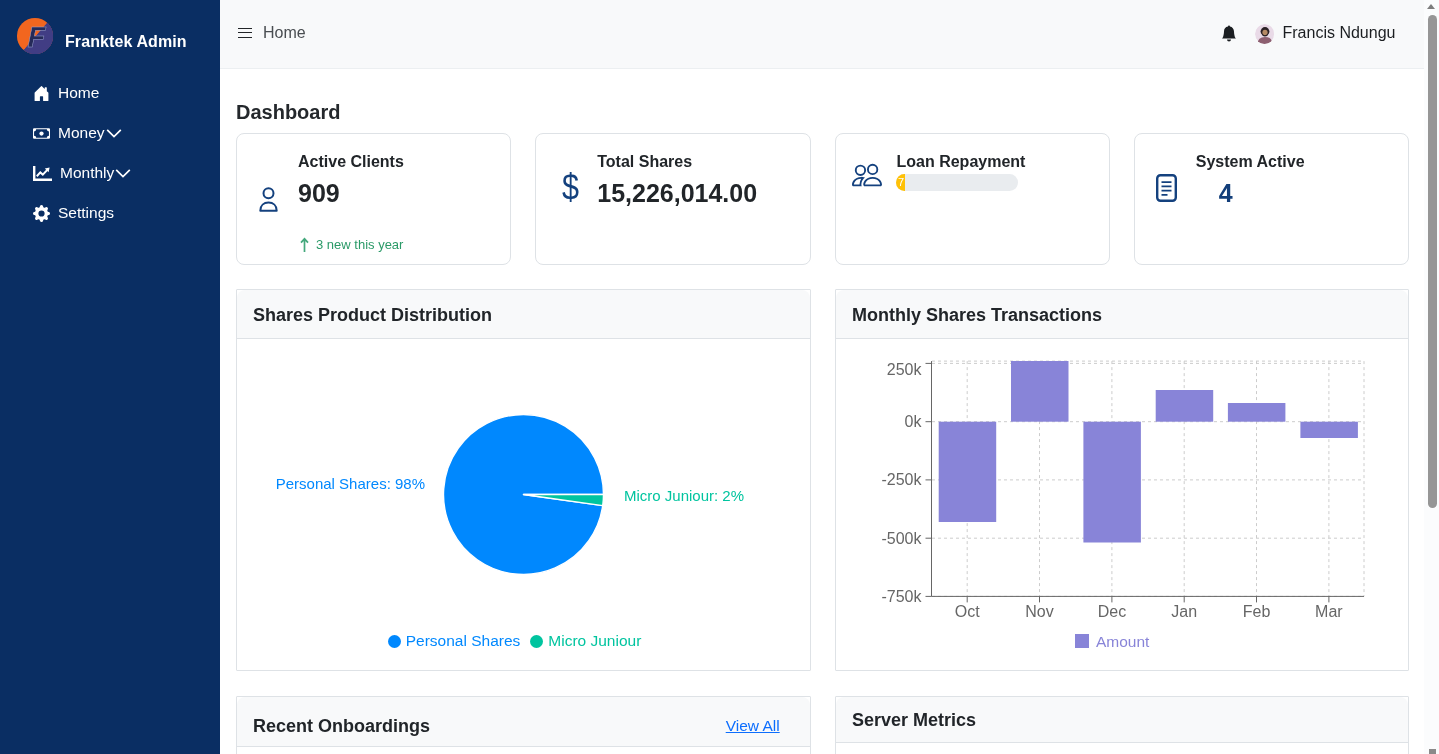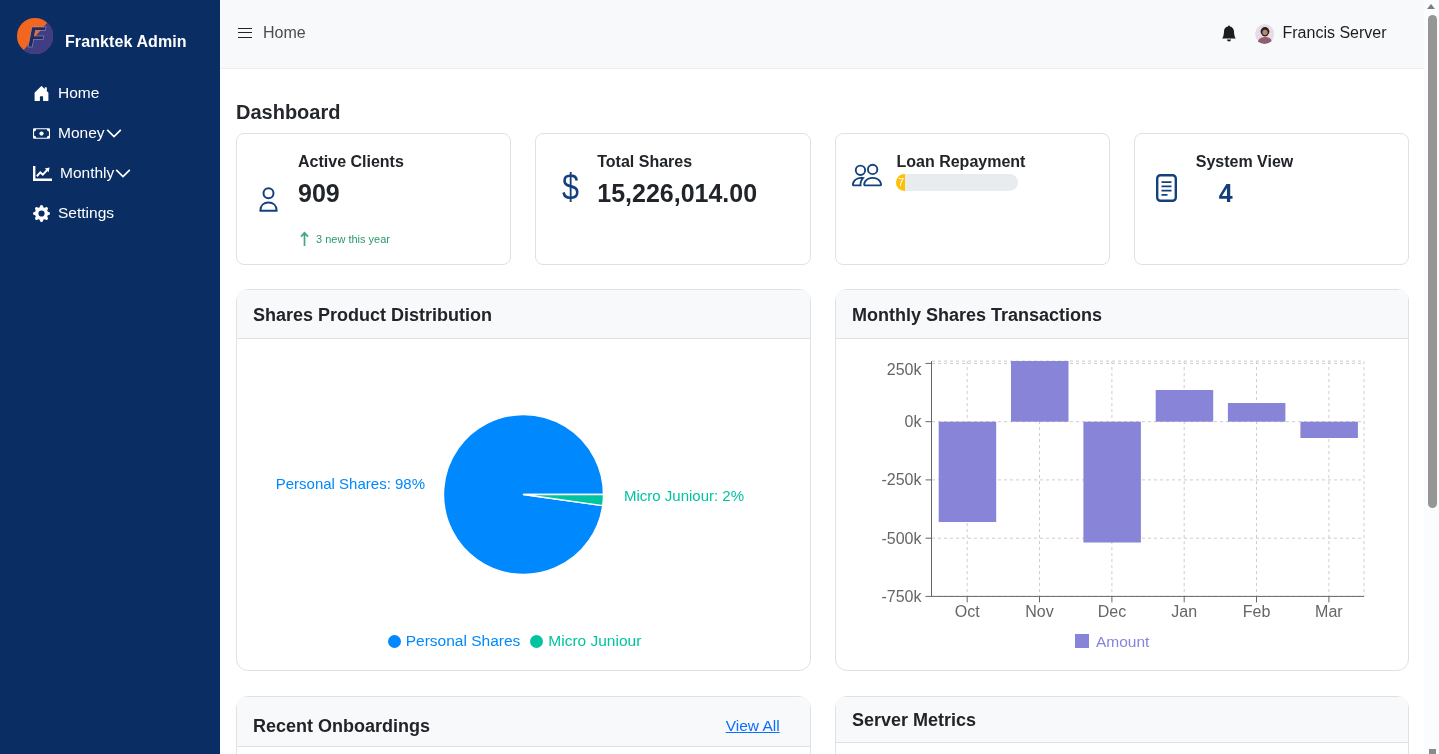--- a/index.html
+++ b/index.html
@@ -24,26 +24,26 @@
 #bell { position:absolute; left:1001px; top:25px; }
 #avatar { position:absolute; left:1034.5px; top:24px; width:19.5px; height:19.5px; border-radius:50%; overflow:hidden; }
 #uname { position:absolute; left:1062.5px; top:24.5px; font-size:16px; line-height:16px; color:#1b1e21; }
 
 
 #dash-title { position:absolute; left:236px; top:102px; font-size:20px; font-weight:bold; color:#24282c; line-height:20px; }
 
 .scard { position:absolute; top:133px; width:275.25px; height:132px; background:#fff; border:1px solid #dee2e6; border-radius:8px; }
 .scard .ttl { position:absolute; left:61px; top:19.7px; font-size:16px; font-weight:bold; color:#212529; line-height:16px; }
 .scard .num { position:absolute; left:61px; top:46.8px; font-size:25px; font-weight:bold; color:#212529; line-height:25px; }
-.scard .grn { position:absolute; left:63px; top:97px; font-size:11px; color:#2b9a68; line-height:16px; display:flex; align-items:flex-end; }
+.scard .grn { position:absolute; left:63px; top:103px; font-size:13px; color:#2b9a68; line-height:16px; display:flex; align-items:flex-end; }
 
 #pbar { position:absolute; left:60.5px; top:39.5px; width:122px; height:17px; background:#e9ecef; border-radius:8.5px; overflow:hidden; }
 #pbar .fill { position:absolute; left:0; top:0; width:9px; height:17px; background:#ffc107; color:#fff; font-size:11px; line-height:17px; padding-left:2px; overflow:hidden; }
 
-.ccard { position:absolute; background:#fff; border:1px solid #dee2e6; border-radius:12px; }
+.ccard { position:absolute; background:#fff; border:1px solid #dee2e6; border-radius:1px; }
 .chead { position:absolute; left:0; top:0; right:0; height:49px; background:#f8f9fa; border-bottom:1px solid #dee2e6; border-radius:8px 8px 0 0; }
 .chead .t { position:absolute; left:16px; top:15.5px; font-size:18px; font-weight:bold; color:#212529; line-height:18px; }
 
 #legendA { position:absolute; left:-9px; top:342px; width:573px; display:flex; justify-content:center; align-items:center; font-size:15.5px; }
 #legendA .dot { width:13px; height:13px; border-radius:50%; margin-right:5px; }
 #legendA .li { display:flex; align-items:center; margin:0 5px; }
 
 #viewall { position:absolute; left:488.7px; top:20.6px; font-size:15.5px; color:#0d6efd; text-decoration:underline; line-height:15.5px; }
 
 
@@ -120,21 +120,21 @@
     <div id="bell"><svg width="16" height="17" viewBox="0 0 16 16" fill="#1b1e21">
           <path d="M8 16a2 2 0 0 0 2-2H6a2 2 0 0 0 2 2Zm.995-14.901a1 1 0 1 0-1.99 0A5.002 5.002 0 0 0 3 6c0 1.098-.5 6-2 7h14c-1.5-1-2-5.902-2-7 0-2.42-1.72-4.44-4.005-4.901Z"></path>
         </svg></div>
     <div id="avatar"><svg width="20" height="20" viewBox="0 0 24 24">
       <circle cx="12" cy="12" r="12" fill="#e9dae7"></circle>
       <circle cx="12" cy="9" r="5.3" fill="#2a2125"></circle>
       <ellipse cx="12" cy="10.4" rx="3.2" ry="3.5" fill="#b58a64"></ellipse>
       <path d="M8.6 11.2 Q12 15.8 15.4 11.2 L15.4 13.4 Q12 16.4 8.6 13.4 Z" fill="#2a2125"></path>
       <path d="M3.2 24 Q3.2 15.6 12 15.6 Q20.8 15.6 20.8 24 Z" fill="#8d5f70"></path>
     </svg></div>
-    <div id="uname">Francis Server</div>
+    <div id="uname">Francis Ndungu</div>
   </div>
 
   <div id="dash-title">Dashboard</div>
 
   <div class="scard" style="left:236px;">
     <svg style="position:absolute;left:21px;top:52.5px;" width="21" height="25" viewBox="0 0 21 25" fill="none" stroke="#14417e" stroke-width="2">
       <circle cx="10.5" cy="6.2" r="5"></circle>
       <path d="M2.3 23.7 c0-5.2 3.6-8.1 8.2-8.1 s8.2 2.9 8.2 8.1 z" stroke-linejoin="round"></path>
     </svg>
     <div class="ttl">Active Clients</div>
@@ -158,21 +158,21 @@
     <div class="ttl">Loan Repayment</div>
     <div id="pbar">
         <div class="fill">7.6</div>
       </div>
   </div>
   <div class="scard" style="left:1133.75px;">
     <svg style="position:absolute;left:21px;top:40px;" width="21" height="28" viewBox="0 0 21 28" fill="none" stroke="#14417e">
       <rect x="1.2" y="1.2" width="18.6" height="25.6" rx="3.2" stroke-width="2.4"></rect>
       <path d="M5.5 8.2h10M5.5 12.4h10M5.5 16.6h10M5.5 20.8h6" stroke-width="1.7"></path>
     </svg>
-    <div class="ttl">System View</div>
+    <div class="ttl">System Active</div>
     <div class="num" style="left:84px;color:#123e7a;">4</div>
   </div>
 
   <div class="ccard" style="left:236px;top:289px;width:575px;height:382px;">
     <div class="chead">
         <div class="t">Shares Product Distribution</div>
       </div>
     <svg style="position:absolute;left:0;top:50px;" width="573" height="330" viewBox="0 0 573 330">
       <path d="M286.5 154.5 L365.72 165.63 A80 80 0 1 1 366.5 154.5 Z" fill="#0088FE" stroke="#fff" stroke-width="1.4" stroke-linejoin="round"></path>
       <path d="M286.5 154.5 L366.5 154.5 A80 80 0 0 1 365.72 165.63 Z" fill="#00C49F" stroke="#fff" stroke-width="1.4" stroke-linejoin="round"></path>

